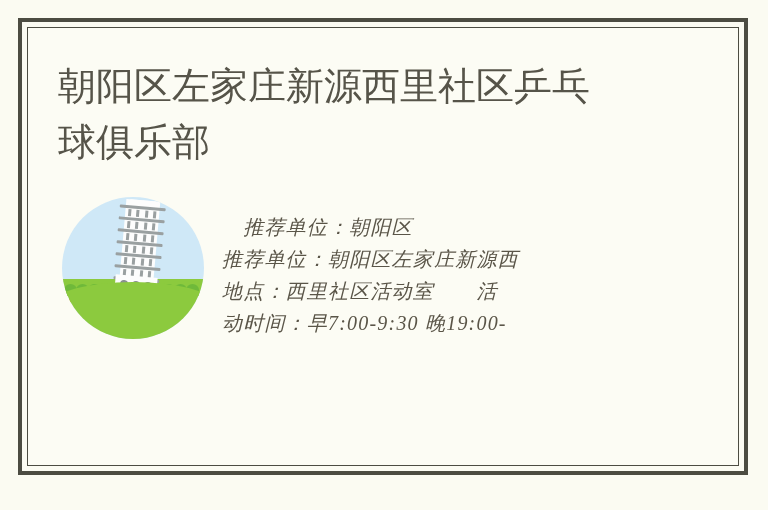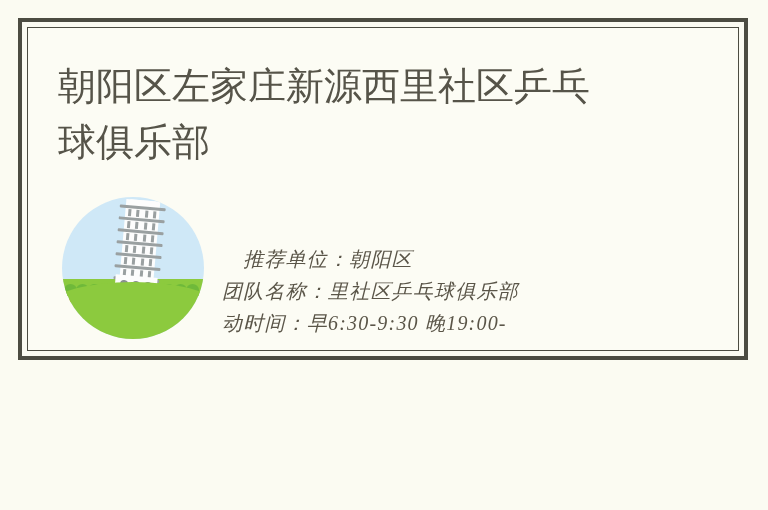--- a/index.html
+++ b/index.html
@@ -14,21 +14,21 @@
     font-family: "Liberation Sans", "DejaVu Sans", sans-serif;
     overflow: hidden;
   }
 
   
   .page {
     position: absolute;
     left: 18px;
     top: 18px;
     width: 730px;
-    height: 342px;
+    height: 457px;
     box-sizing: border-box;
     border: 4px solid #4c4c42;
     background: #fbfbf2;
   }
   .page-inner {
     position: absolute;
     left: 5px;
     top: 5px;
     right: 5px;
     bottom: 5px;
@@ -311,20 +311,21 @@
               <div class="door d2"></div>
               <div class="door d3"></div>
             </div>
 
             <div class="grass"></div>
           </div>
         </div>
 
         <div class="lines">
           <div class="line">　推荐单位：朝阳区</div>
-          <div class="line">团队名称：里社区乒乓球俱乐部</div>
-          <div class="line">动时间：早6:30-9:30 晚19:00-</div>
+          <div class="line">推荐单位：朝阳区左家庄新源西</div>
+          <div class="line">地点：西里社区活动室　　活</div>
+          <div class="line">动时间：早7:00-9:30 晚19:00-</div>
         </div>
 
       </div>
     </div>
   </div>
 </div>
 
 </body></html>

